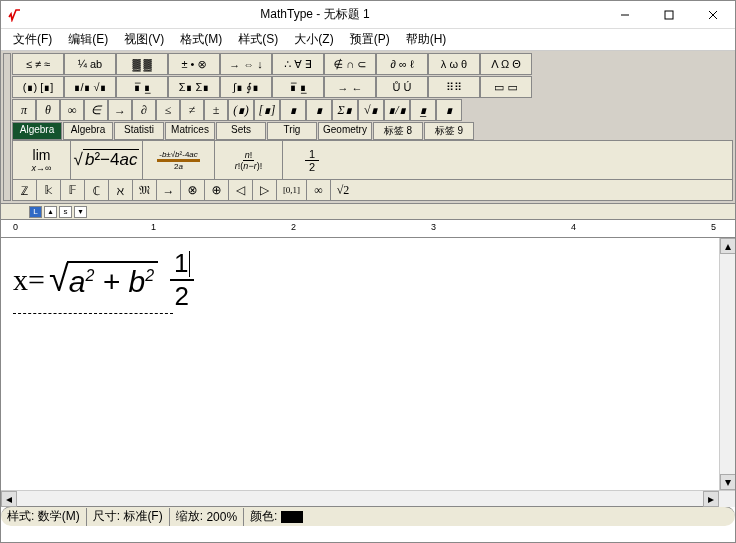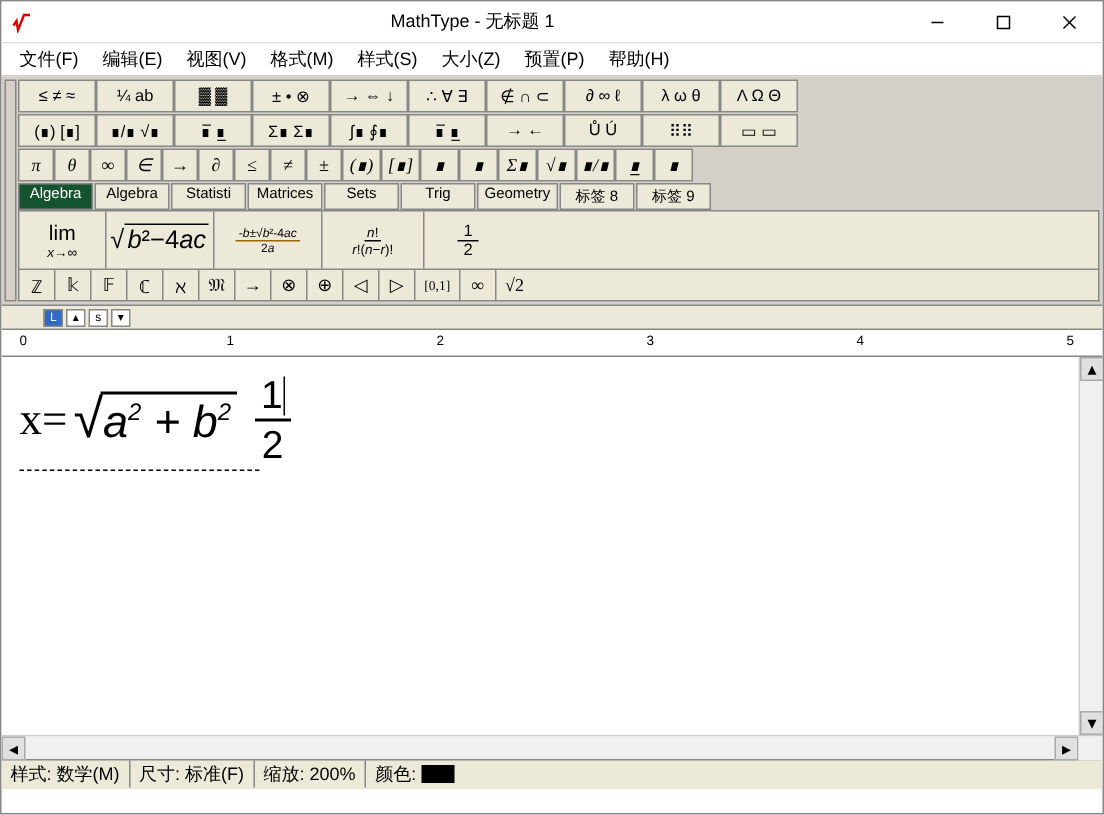--- a/index.html
+++ b/index.html
@@ -52,21 +52,21 @@
 
 .vscroll { width: 16px; background: #f0f0f0; border-left: 1px solid #ccc; display: flex; flex-direction: column; }
 .scroll-btn { width: 16px; height: 16px; background: #e0e0e0; border: 1px solid #aaa; display: flex; align-items: center; justify-content: center; }
 .scroll-track { flex: 1; }
 
 .hscroll-wrap { display: flex; height: 16px; border-top: 1px solid #ccc; }
 .hscroll { flex: 1; background: #f0f0f0; display: flex; }
 .hscroll .scroll-track { flex: 1; }
 .corner { width: 16px; height: 16px; background: #f0f0f0; }
 
-.statusbar { height: 20px; background: #ece9d8; border-top: 1px solid #888; display: flex; font-size: 12px; }
+.statusbar { height: 20px; background: #ece9d8; border-top: 1px solid #888; display: flex; align-items: center; font-size: 12px; border-radius: 10px; }
 .status-seg { padding: 0 6px; border-right: 1px solid #888; display: flex; align-items: center; height: 18px; }
 .color-swatch { width: 22px; height: 12px; background: #000; margin-left: 4px; }
 </style>
 </head>
 <body>
 
 <div class="titlebar">
   <span class="logo">
     <svg viewBox="0 0 14 14">
         <path d="M2 9 L4 6 L5 12 L9 2 L13 2" stroke="#d00" fill="none" stroke-width="1.6"></path>
@@ -168,21 +168,21 @@
           <span style="display:flex;flex-direction:column;align-items:center;font-size:14px">
               <span>lim</span>
               <span style="font-size:9px"><i>x</i>→∞</span>
             </span>
         </div>
         <div class="template" style="width:72px">
           <span style="font-size:17px">√<span style="border-top:1px solid #000;padding:0 2px"><i>b</i>²−4<i>ac</i></span></span>
         </div>
         <div class="template" style="width:72px">
           <span style="display:flex;flex-direction:column;align-items:center;font-size:8px">
-              <span style="border-bottom:1px solid #a16207;padding:0 2px">-<i>b</i>±√<i>b</i>²-4<i>ac</i></span>
+              <span style="border-bottom:3px solid #a16207;padding:0 2px">-<i>b</i>±√<i>b</i>²-4<i>ac</i></span>
               <span>2<i>a</i></span>
             </span>
         </div>
         <div class="template" style="width:68px">
           <span style="display:flex;flex-direction:column;align-items:center;font-size:9px">
               <span style="border-bottom:1px solid #000;padding:0 2px"><i>n</i>!</span>
               <span><i>r</i>!(<i>n</i>−<i>r</i>)!</span>
             </span>
         </div>
         <div class="template" style="width:48px">

